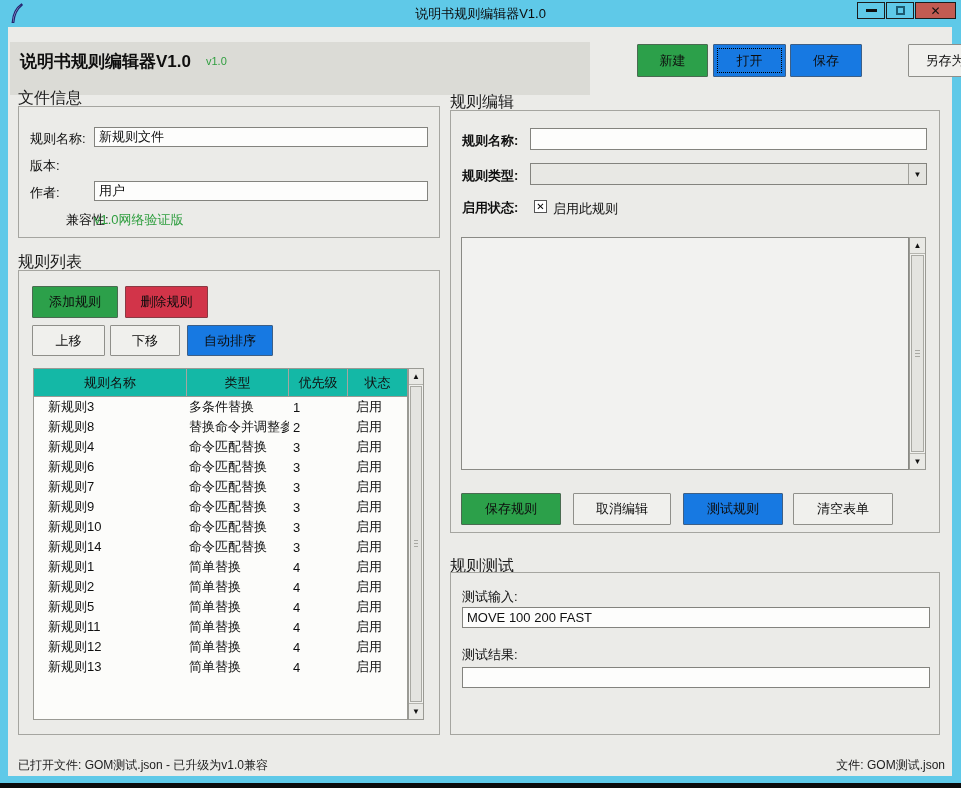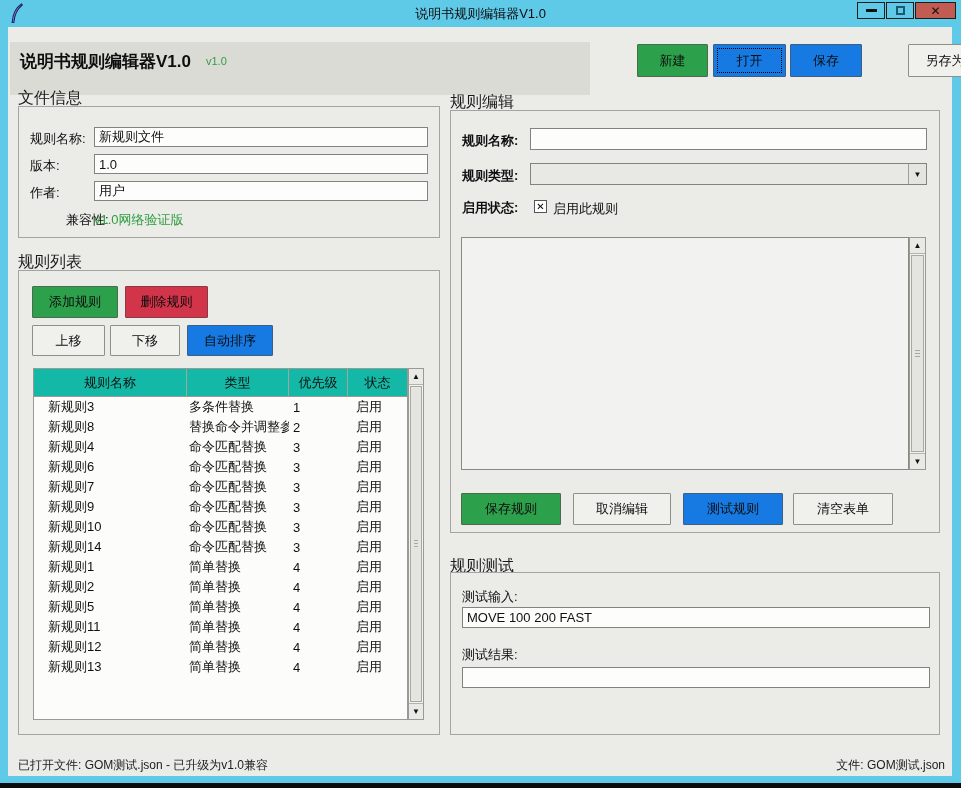--- a/index.html
+++ b/index.html
@@ -99,21 +99,20 @@
     <span class="focus-dots"></span>
   </div>
   <div class="btn blue" style="left:790px; top:44px; width:72px; height:33px;">保存</div>
   <div class="btn plain" style="left:908px; top:44px; width:74px; height:33px;">另存为</div>
 
   <div class="sec-label" style="left:18px; top:88px;">文件信息</div>
   <div class="gbox" style="left:18px; top:106px; width:422px; height:132px;"></div>
   <div class="f-label" style="left:30px; top:130px;">规则名称:</div>
   <input class="tinput" style="left: 94px; top: 127px; width: 334px; height: 20px;" value="新规则文件">
   <div class="f-label" style="left:30px; top:157px;">版本:</div>
-  <input class="tinput" style="left: 94px; top: 154px; width: 334px; height: 20px;" value="1.0">
   <div class="f-label" style="left:30px; top:184px;">作者:</div>
   <input class="tinput" style="left: 94px; top: 181px; width: 334px; height: 20px;" value="用户">
   <div class="f-label" style="left:30px; top:211px;margin-left:36px;">兼容性:</div>
   <div class="f-label" style="left:94px; top:211px; color:#2F9E3F;">v1.0网络验证版</div>
 
   <div class="sec-label" style="left:18px; top:252px;">规则列表</div>
   <div class="gbox" style="left:18px; top:270px; width:422px; height:465px;"></div>
   <div class="btn green" style="left:32px; top:286px; width:86px; height:32px;">添加规则</div>
   <div class="btn red" style="left:125px; top:286px; width:83px; height:32px;">删除规则</div>
   <div class="btn plain" style="left:32px; top:325px; width:73px; height:31px;">上移</div>

